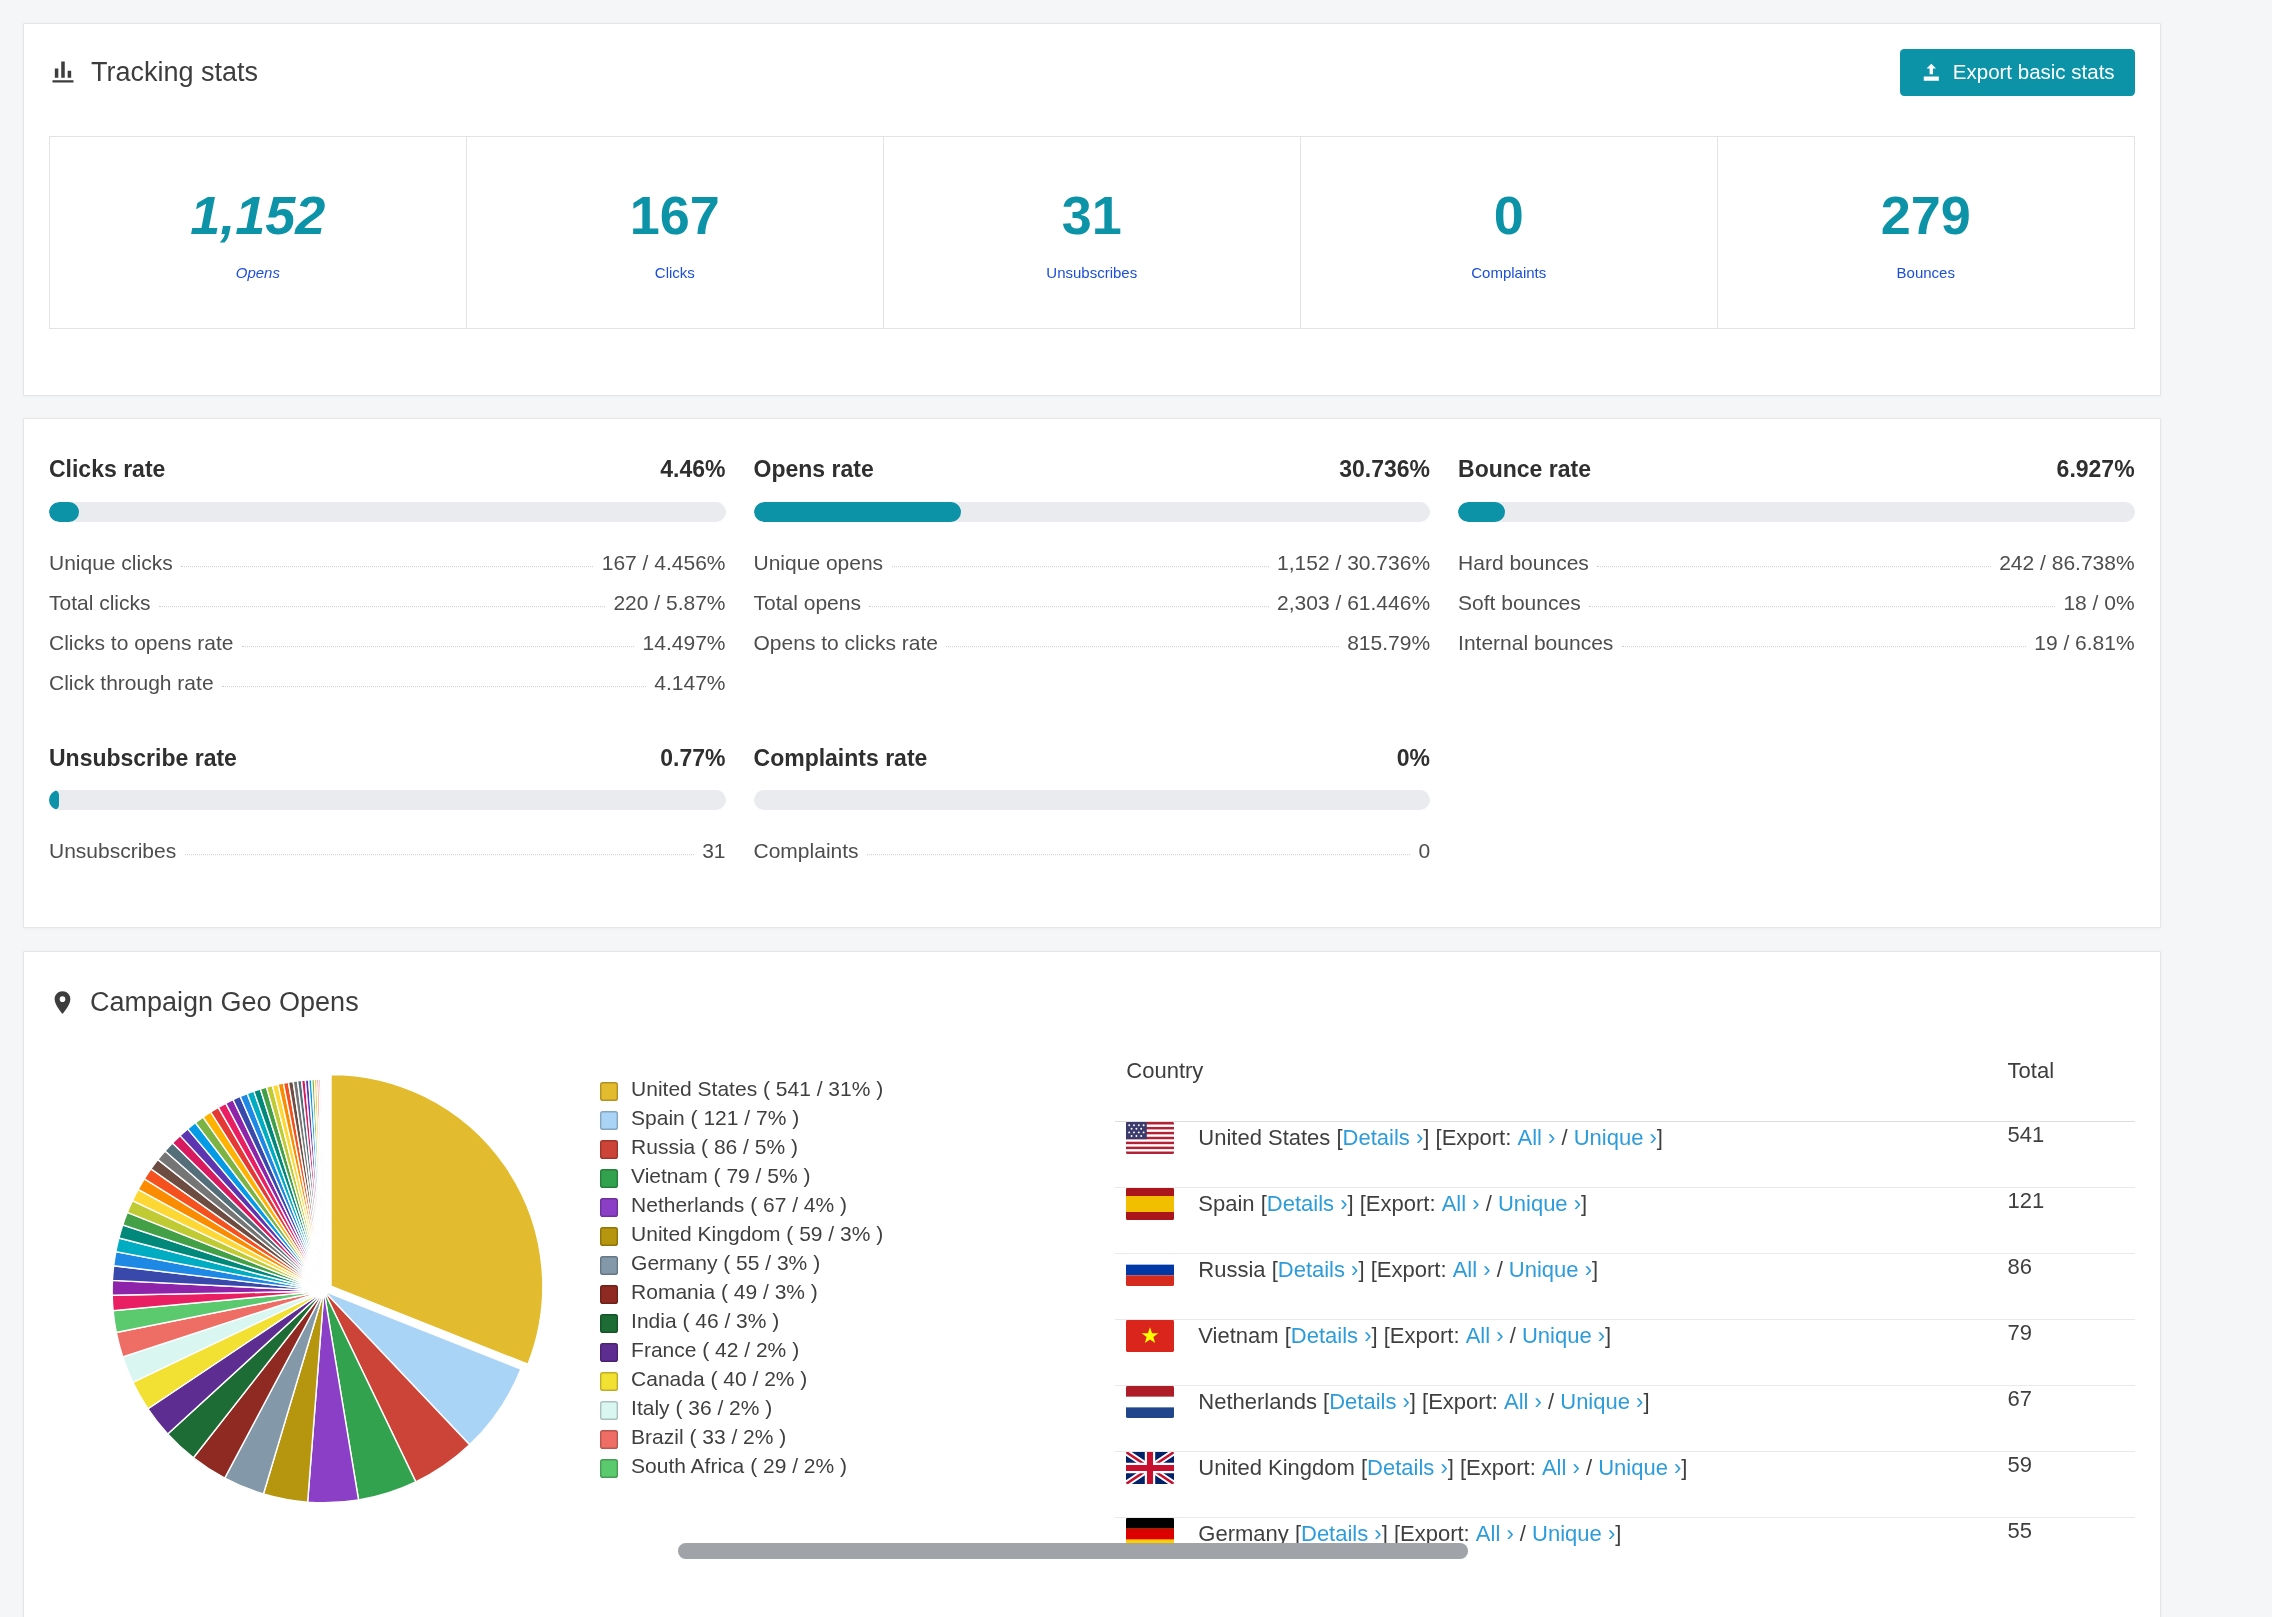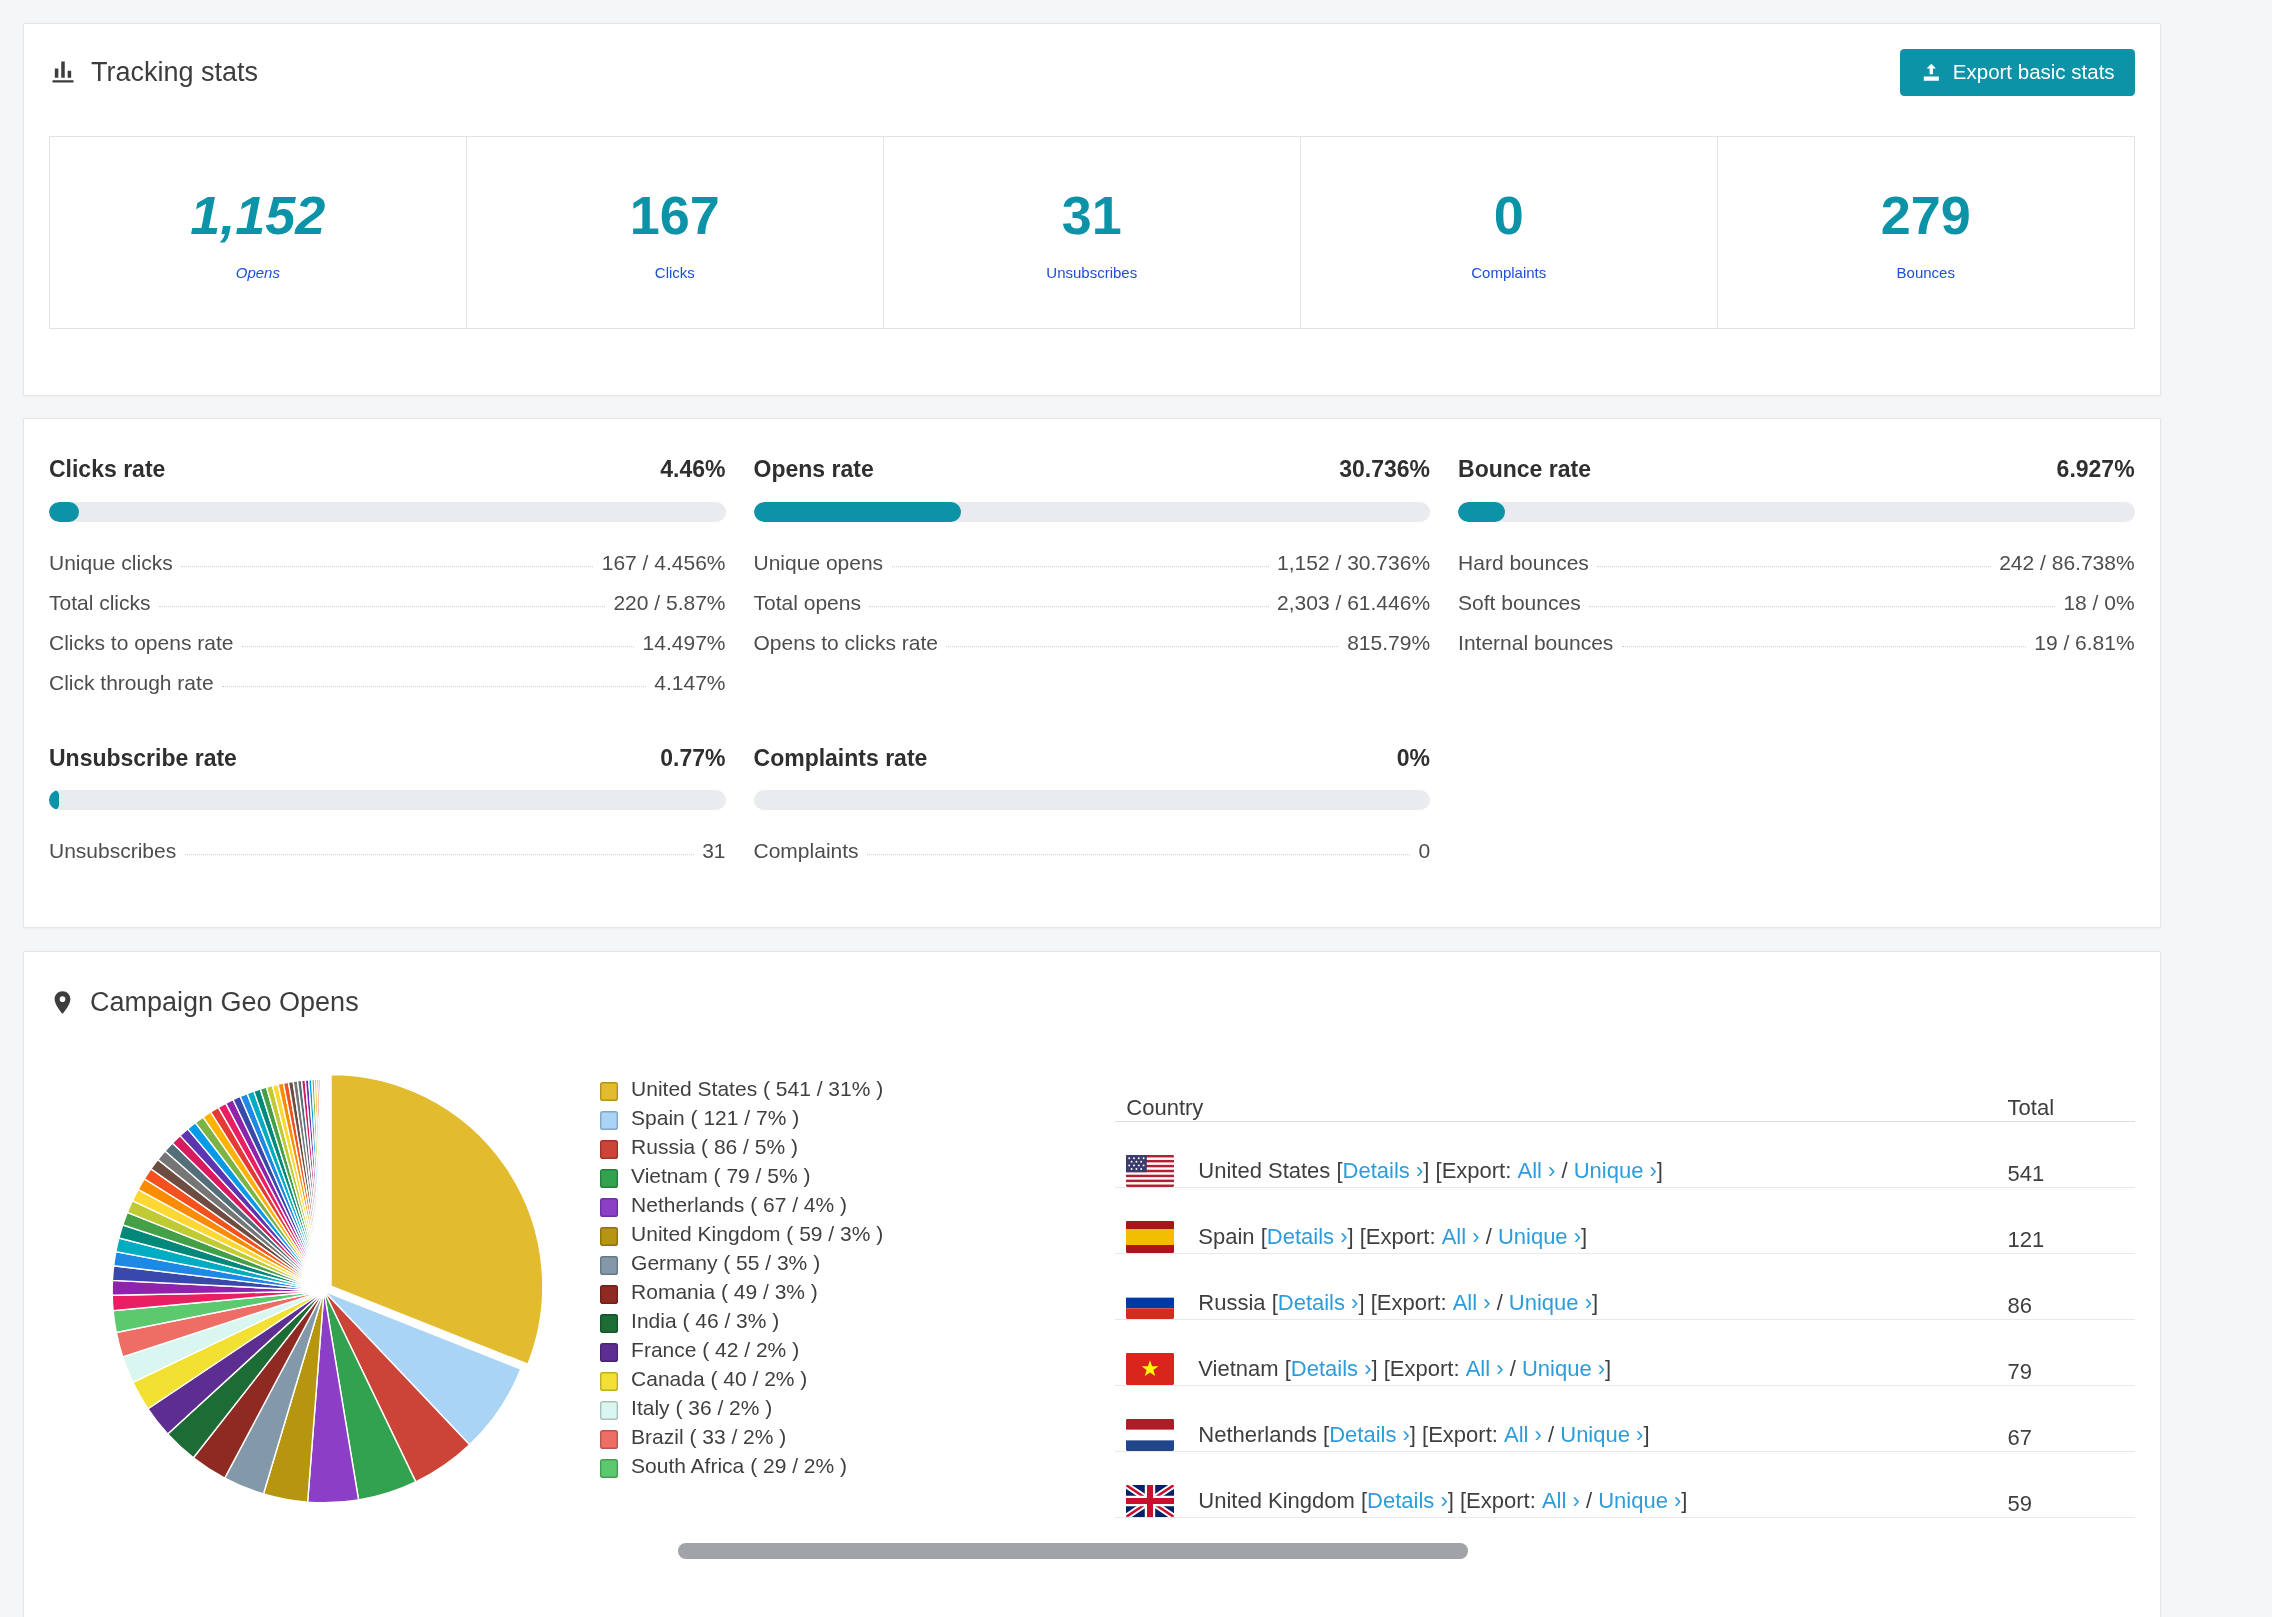--- a/index.html
+++ b/index.html
@@ -48,21 +48,21 @@
   .rate-row .leader { flex: 1; border-bottom: 1.4px dotted #c9cdd2; margin: 0 8.5px; transform: translateY(4.2px); }
   .rate-row .val { white-space: nowrap; }
   
   #panel-geo { padding: 35px 25.4px 0 25.4px; height: 988px; overflow: hidden; }
   .geo-content { display: flex; margin-top: 40px; align-items: flex-start; }
   .pie-wrap { width: 551px; display: flex; justify-content: center; }
   .legend { width: 515px; padding-top: 14px; }
   .legend-item { display: flex; align-items: flex-end; gap: 12.7px; height: 29px; font-size: 21px; color: #3f3f3f; }
   .legend-swatch { width: 18.4px; height: 18.4px; border-radius: 2.8px; flex: 0 0 auto; box-shadow: inset 0 0 0 1.4px rgba(0,0,0,0.22); }
   .geo-table { flex: 1; max-height: 488px; overflow: hidden; }
-  .trow { display: flex; align-items: flex-end; height: 66px; border-bottom: 0.7px solid #e9e9e9; font-size: 22px; padding: 0 0 0 11.3px; }
+  .trow { display: flex; align-items: flex-start; height: 66px; border-bottom: 0.7px solid #e9e9e9; font-size: 22px; padding: 0 0 0 11.3px; }
   .trow.thead { height: 64px; border-bottom: 0.7px solid #dddddd; color: #3d3d3d; }
   .cell-country { flex: 1; display: flex; align-items: center; white-space: nowrap; }
   .cell-total { width: 127px; }
   .flag { width: 48px; height: 32px; margin-right: 24px; flex: 0 0 auto; border-radius: 1.4px; overflow: hidden; box-shadow: inset 0 0 0 0.7px rgba(0,0,0,0.10); }
   .flag svg { display: block; width: 100%; height: 100%; }
   .lnk { color: #2d9cdb; text-decoration: none; cursor: pointer; }
   .plain { color: #3f3f3f; }
   
   .hscroll-thumb {
     position: absolute; left: 678px; top: 1543px; width: 790px; height: 15.5px;

